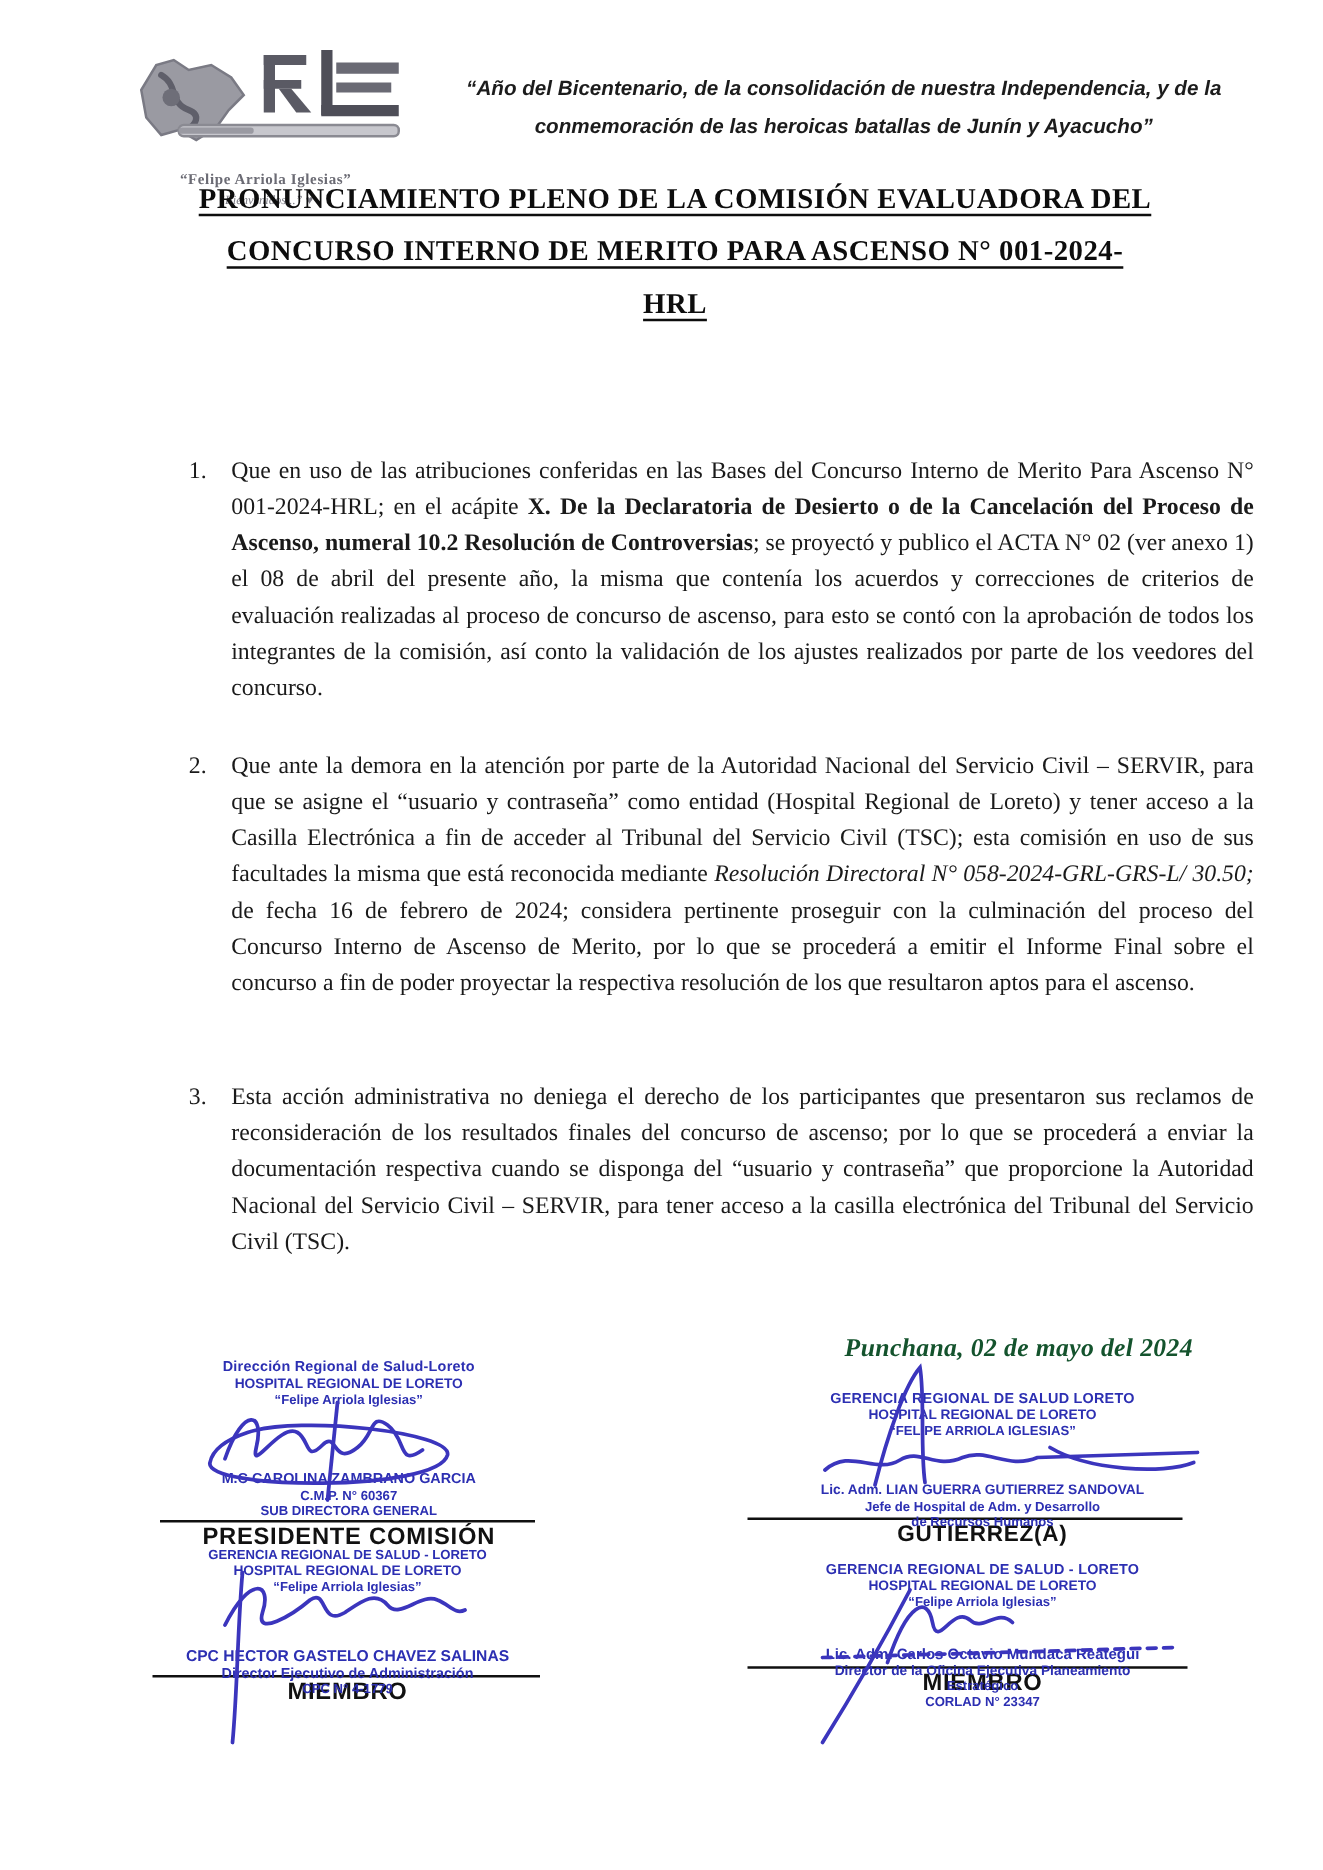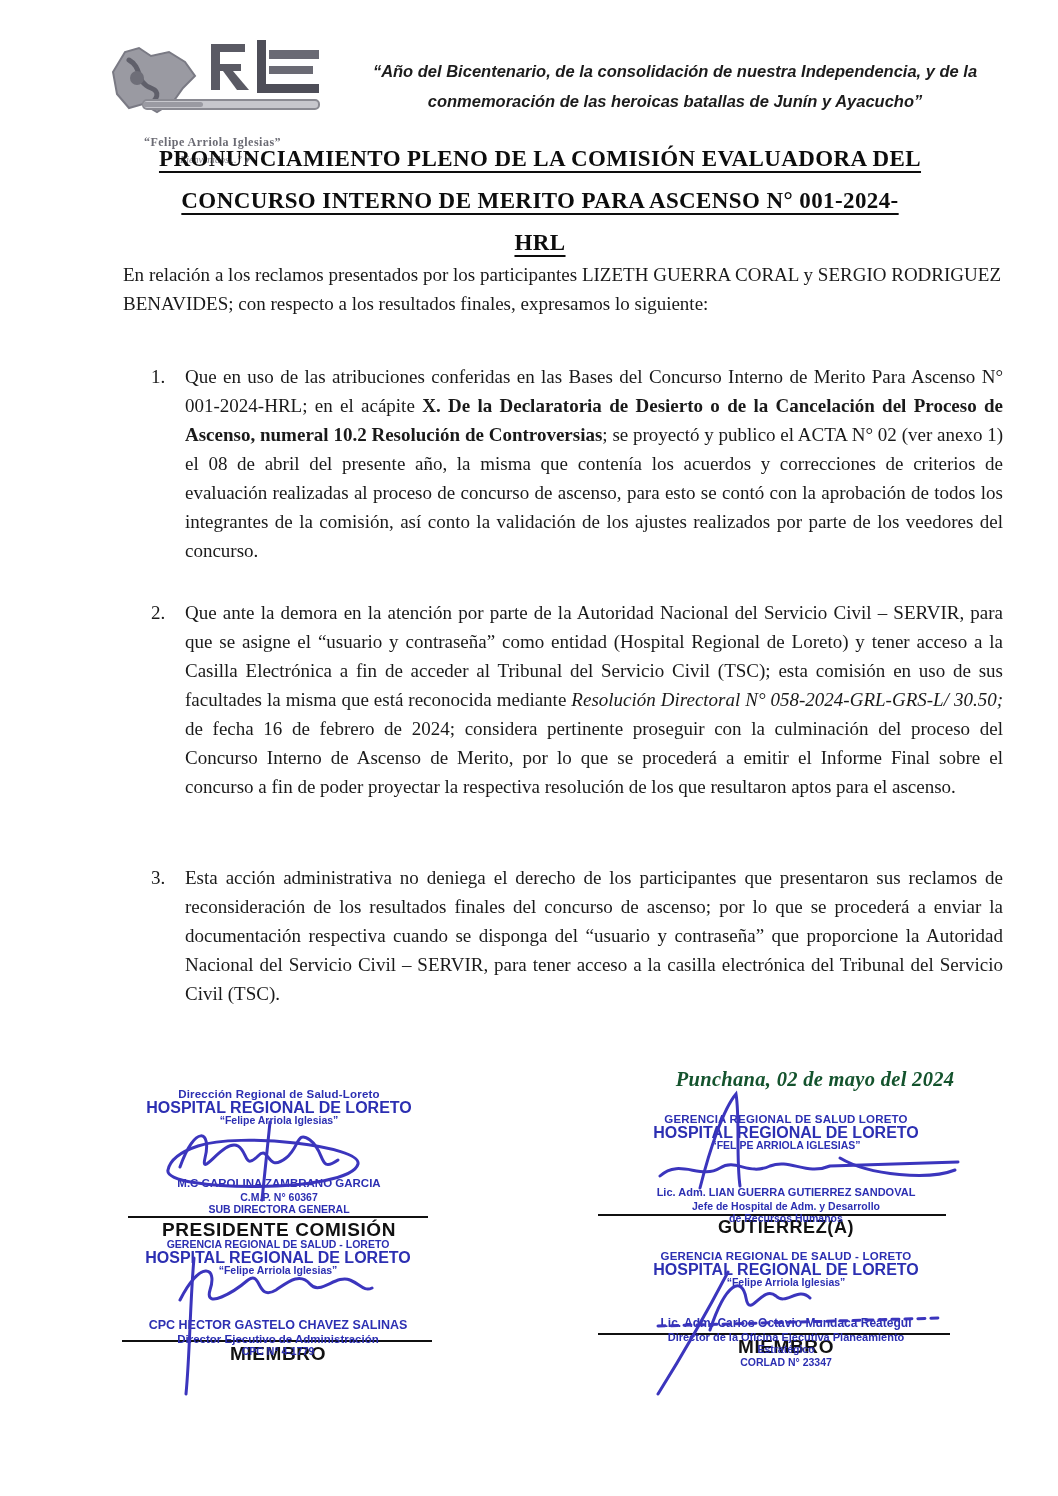--- a/index.html
+++ b/index.html
@@ -38,21 +38,21 @@
   .seg-i { font-style:italic; }
 
   .dateline {
     position:absolute; top:1068px; left:640px; width:350px; text-align:center;
     font-weight:bold; font-style:italic; font-size:20.5px; letter-spacing:.3px; color:#14532d;
   }
 
   
   .stamp { position:absolute; text-align:center; color:#2c2fb2; font-family:"Liberation Sans", sans-serif; z-index:3; }
   .stamp .s1 { font-size:11.5px; font-weight:bold; line-height:13px; letter-spacing:.2px; }
-  .stamp .s2 { font-size:16px;  font-weight:bold; line-height:13px; }
+  .stamp .s2 { font-size:11px;  font-weight:bold; line-height:13px; }
   .stamp .s3 { font-size:10.5px; font-weight:bold; line-height:13px; }
   .stamp .nm { font-size:11.5px; font-weight:bold; line-height:13.5px; margin-top:2px; }
   .stamp .rl { font-size:10.5px; font-weight:bold; line-height:12.5px; }
   .sig-svg { position:absolute; z-index:4; }
   .blackline { position:absolute; height:0; border-top:2.5px solid #101010; z-index:1; }
   .rolelabel {
     position:absolute; text-align:center; font-family:"Liberation Sans", sans-serif;
     font-weight:bold; color:#111; z-index:2; letter-spacing:.6px;
   }
 </style>
@@ -88,21 +88,20 @@
     <div>“Año del Bicentenario, de la consolidación de nuestra Independencia, y de la</div>
     <div>conmemoración de las heroicas batallas de Junín y Ayacucho”</div>
   </div>
 
   <div class="doc-title">
     <div><span class="tline">PRONUNCIAMIENTO PLENO DE LA COMISIÓN EVALUADORA DEL</span></div>
     <div><span class="tline">CONCURSO INTERNO DE MERITO PARA ASCENSO N° 001-2024-</span></div>
     <div><span class="tline">HRL</span></div>
   </div>
 
-  <div class="bodytext intro">En relación a los reclamos presentados por los participantes LIZETH GUERRA CORAL y SERGIO RODRIGUEZ BENAVIDES; con respecto a los resultados finales, expresamos lo siguiente:</div>
 
   <div class="bodytext nitem it1">
     <span class="num">1.</span><span>Que en uso de las atribuciones conferidas en las Bases del Concurso Interno de Merito Para Ascenso N° 001-2024-HRL; en el acápite </span><span class="seg-b">X. De la Declaratoria de Desierto o de la Cancelación del Proceso de Ascenso, numeral 10.2 Resolución de Controversias</span><span>; se proyectó y publico el ACTA N° 02 (ver anexo 1) el 08 de abril del presente año, la misma que contenía los acuerdos y correcciones de criterios de evaluación realizadas al proceso de concurso de ascenso, para esto se contó con la aprobación de todos los integrantes de la comisión, así conto la validación de los ajustes realizados por parte de los veedores del concurso.</span>
   </div>
 
   <div class="bodytext nitem it2">
     <span class="num">2.</span><span>Que ante la demora en la atención por parte de la Autoridad Nacional del Servicio Civil – SERVIR, para que se asigne el “usuario y contraseña” como entidad (Hospital Regional de Loreto) y tener acceso a la Casilla Electrónica a fin de acceder al Tribunal del Servicio Civil (TSC); esta comisión en uso de sus facultades la misma que está reconocida mediante </span><span class="seg-i">Resolución Directoral N° 058-2024-GRL-GRS-L/ 30.50;</span><span> de fecha 16 de febrero de 2024; considera pertinente proseguir con la culminación del proceso del Concurso Interno de Ascenso de Merito, por lo que se procederá a emitir el Informe Final sobre el concurso a fin de poder proyectar la respectiva resolución de los que resultaron aptos para el ascenso.</span>
   </div>
 
   <div class="bodytext nitem it3">

